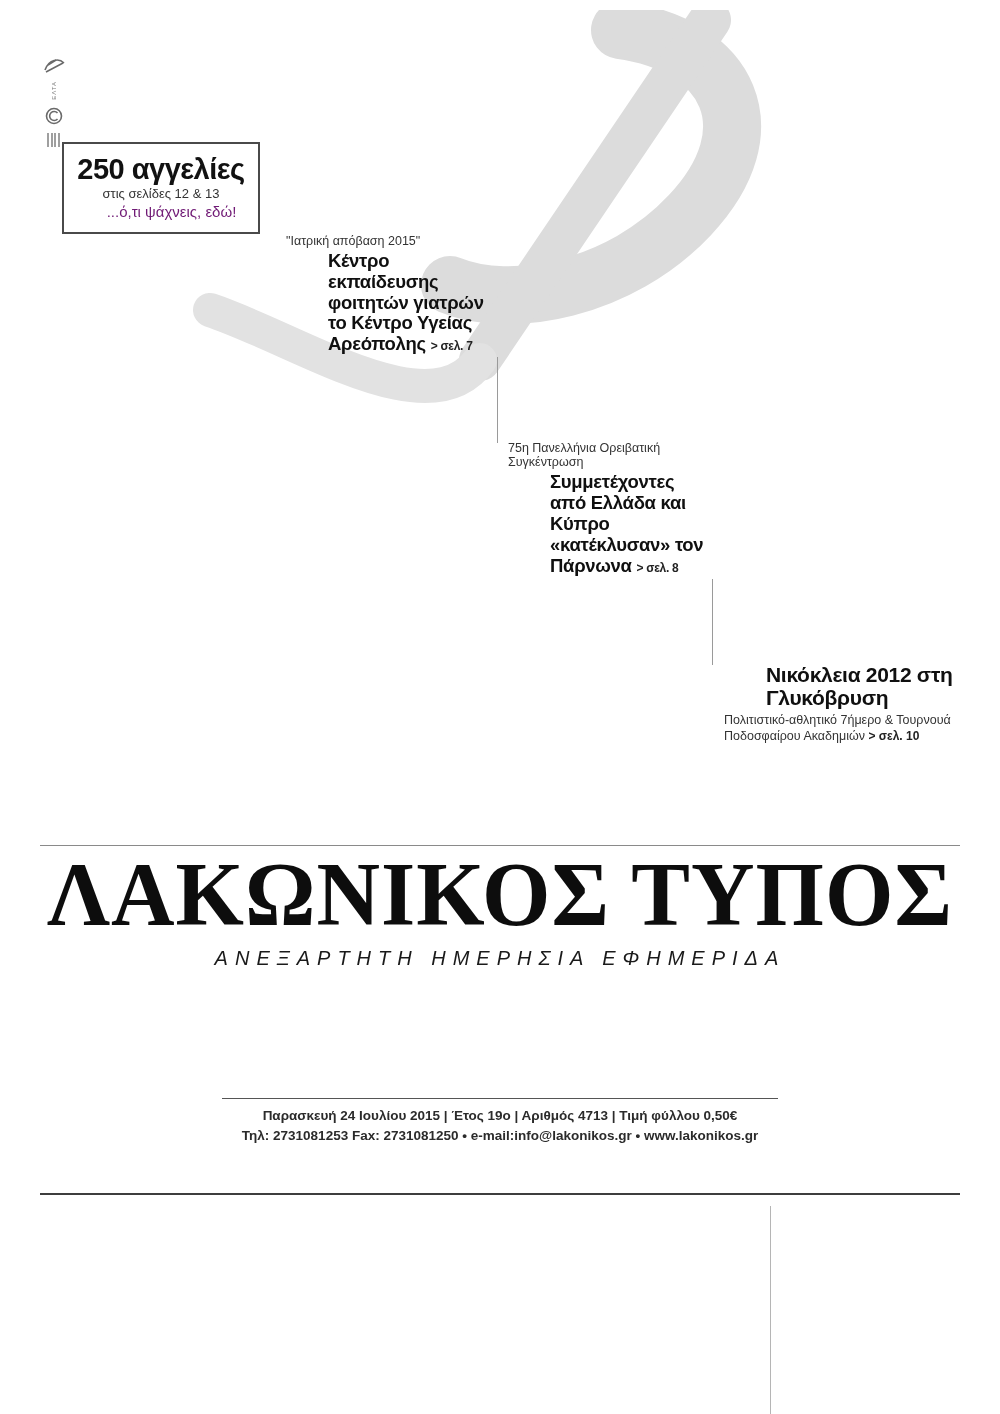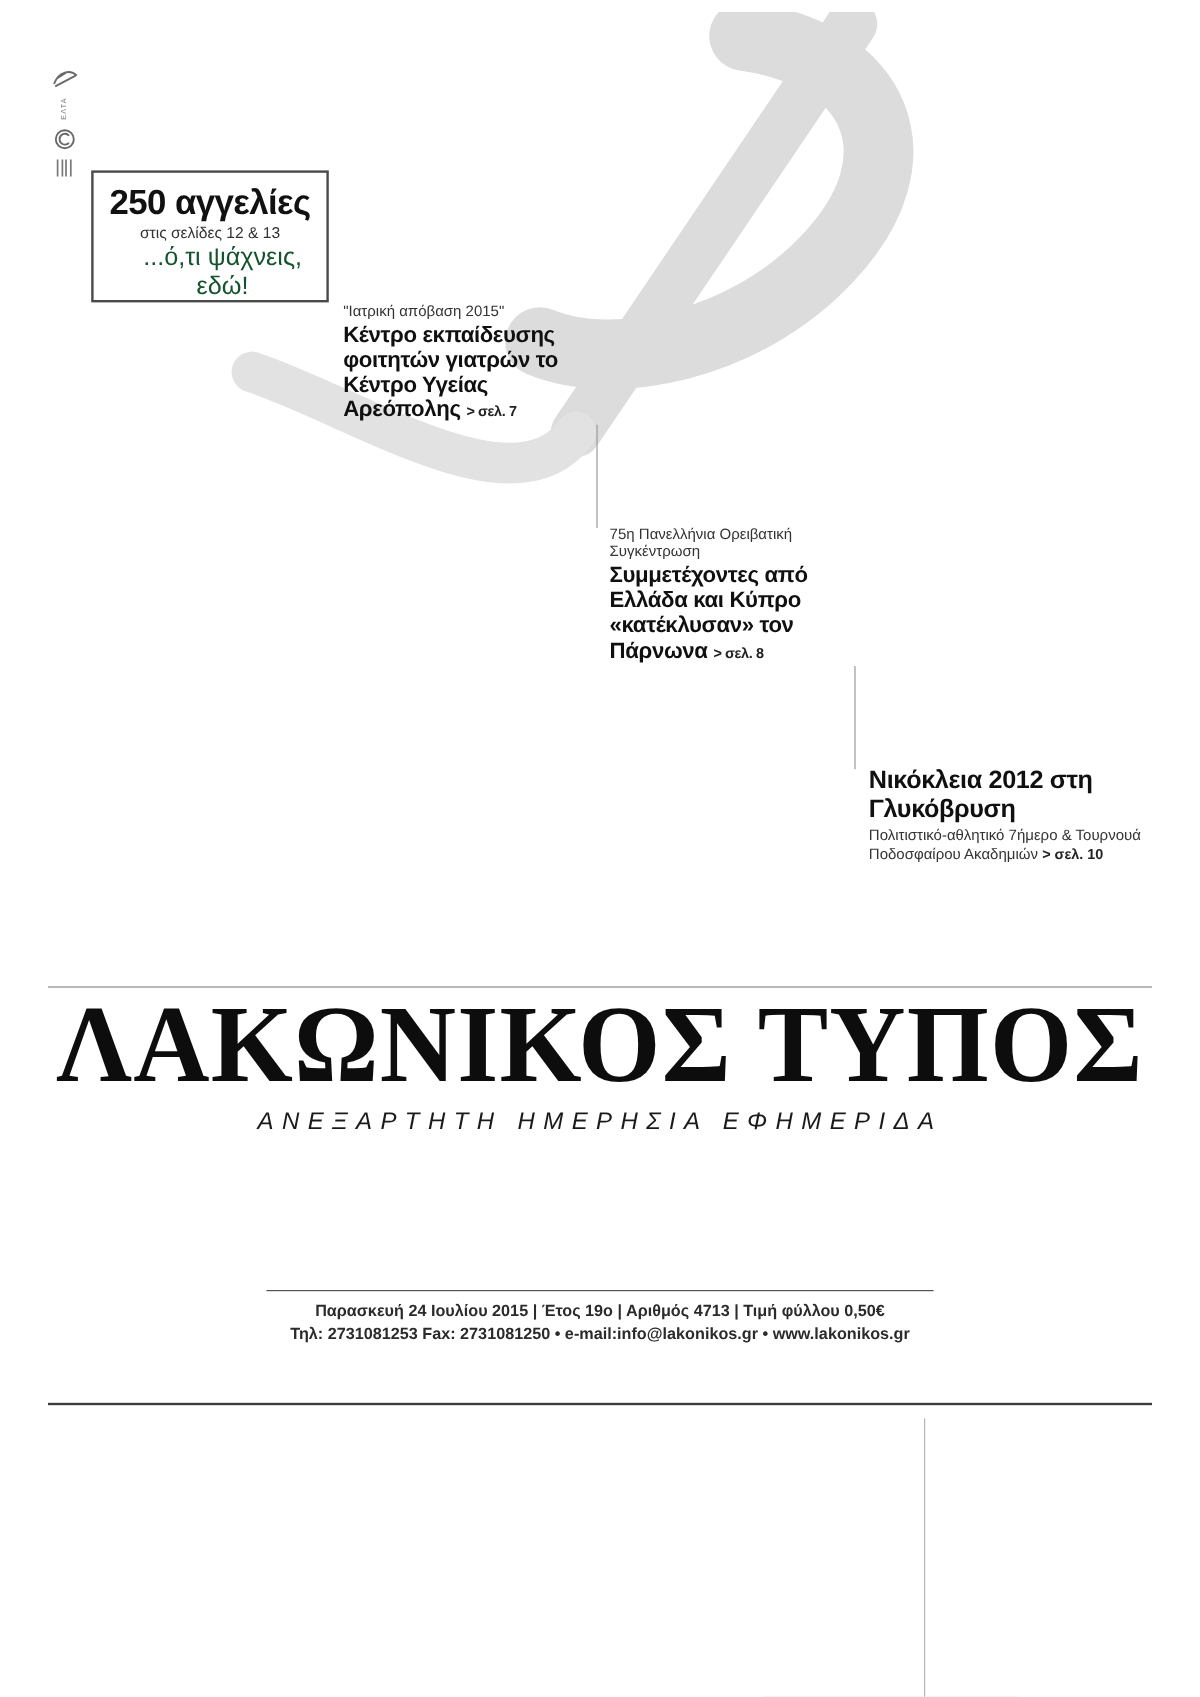--- a/index.html
+++ b/index.html
@@ -8,23 +8,23 @@
   .abs{position:absolute;}
   .z{position:relative;z-index:2;}
   
   .watermark{position:absolute;z-index:1;left:150px;top:10px;width:820px;height:470px;pointer-events:none;}
   
   .elta{display:flex;flex-direction:column;align-items:center;gap:7px;color:#666;}
   .elta-label{font-size:6px;letter-spacing:1px;writing-mode:vertical-rl;transform:rotate(180deg);color:#777;}
   .adbox{border:2px solid #4a4a4a;background:#fff;text-align:center;padding-top:9px;box-sizing:border-box;}
   .adbox .t1{font-size:29px;font-weight:700;letter-spacing:-0.5px;}
   .adbox .t2{font-size:13px;color:#333;margin-top:0;}
-  .adbox .t3{font-size:21px;color:#14532d;margin-top:2px;margin-left:21px;}
+  .adbox .t3{font-size:15px;color:#701a75;margin-top:2px;margin-left:21px;}
   .teaser .kicker{font-size:12.5px;color:#333;margin-bottom:3px;}
-  .teaser .title{font-size:18.5px;font-weight:700;line-height:1.13;color:#101010;letter-spacing:-0.3px;}
+  .teaser .title{font-size:18.5px;font-weight:700;line-height:1.13;color:#101010;letter-spacing:-0.3px;margin-left:42px;}
   .teaser .desc{font-size:12.5px;color:#333;line-height:1.25;margin-top:3px;}
   .pageref{font-size:12px;font-weight:700;color:#222;}
   .vline{width:1px;background:#9a9a9a;}
   .hline{background:#8a8a8a;height:1px;}
   
   .mast-title{font-family:"Liberation Serif",serif;font-weight:700;font-size:88px;line-height:1;
               letter-spacing:1px;text-align:center;color:#0d0d0d;transform:scaleY(1.04);}
   .mast-sub{font-size:20px;letter-spacing:7px;text-align:center;color:#1a1a1a;margin-top:8px;font-style:italic;}
   .datebox{border-top:1.5px solid #555;text-align:center;padding-top:7px;}
   .datebox .l{font-size:13.5px;font-weight:700;color:#2b2b2b;line-height:1.45;}
@@ -47,21 +47,21 @@
     <span class="elta-label">ΕΛΤΑ</span>
     <svg width="18" height="18" viewBox="0 0 18 18">
       <circle cx="9" cy="9" r="7.5" stroke="#6a6a6a" stroke-width="1.6" fill="none"></circle>
       <path d="M12.5 6 A4.5 4.5 0 1 0 12.5 12" stroke="#6a6a6a" stroke-width="1.6" fill="none"></path>
     </svg>
     <svg width="18" height="16" viewBox="0 0 18 16">
       <path d="M3 1 V15 M7 1 V15 M10 1 V15 M14 1 V15" stroke="#777" stroke-width="1.4"></path>
     </svg>
   </div>
 
-  <div class="abs z adbox" style="left:76px;top:50px;width:198px;height:110px;">
+  <div class="abs z adbox" style="left:62px;top:50px;width:198px;height:92px;">
     <div class="t1">250 αγγελίες</div>
     <div class="t2">στις σελίδες 12 &amp; 13</div>
     <div class="t3">...ό,τι ψάχνεις, εδώ!</div>
   </div>
 
   <div class="abs z teaser" style="left:286px;top:50px;width:202px;">
     <div class="kicker">"Ιατρική απόβαση 2015"</div>
     <div class="title"><span>Κέντρο εκπαίδευσης φοιτητών γιατρών το Κέντρο Υγείας Αρεόπολης</span>
       <span class="pageref">&gt; σελ. 7</span></div>
   </div>

